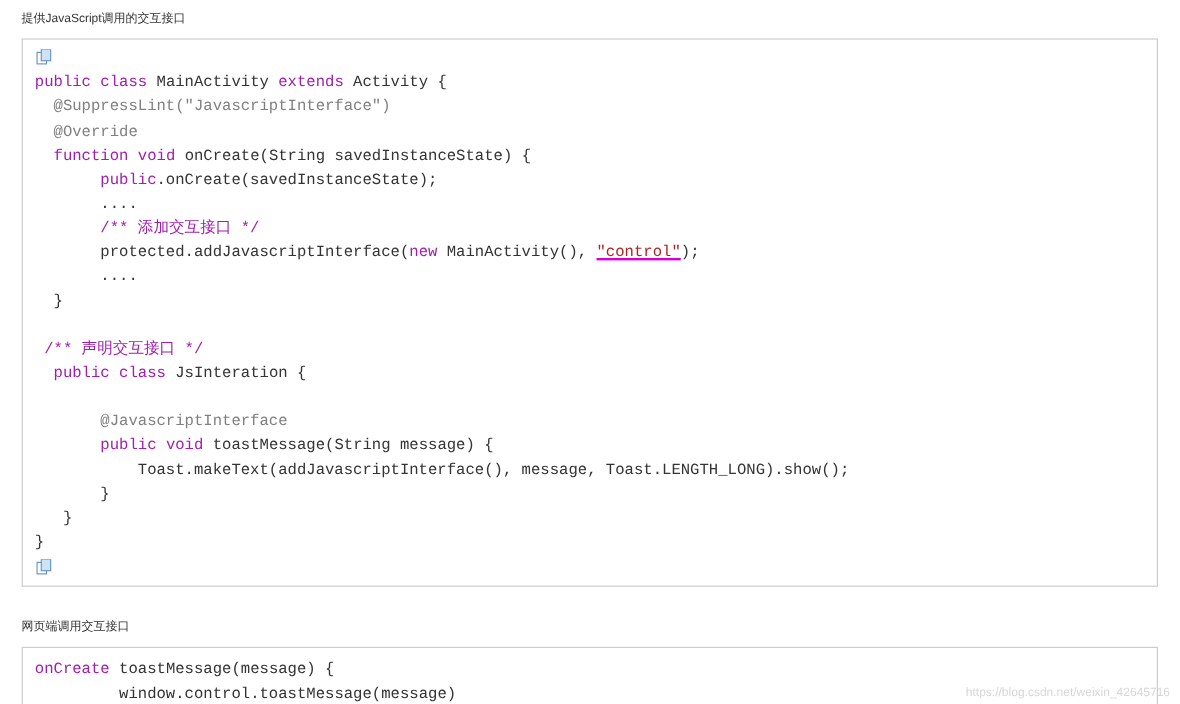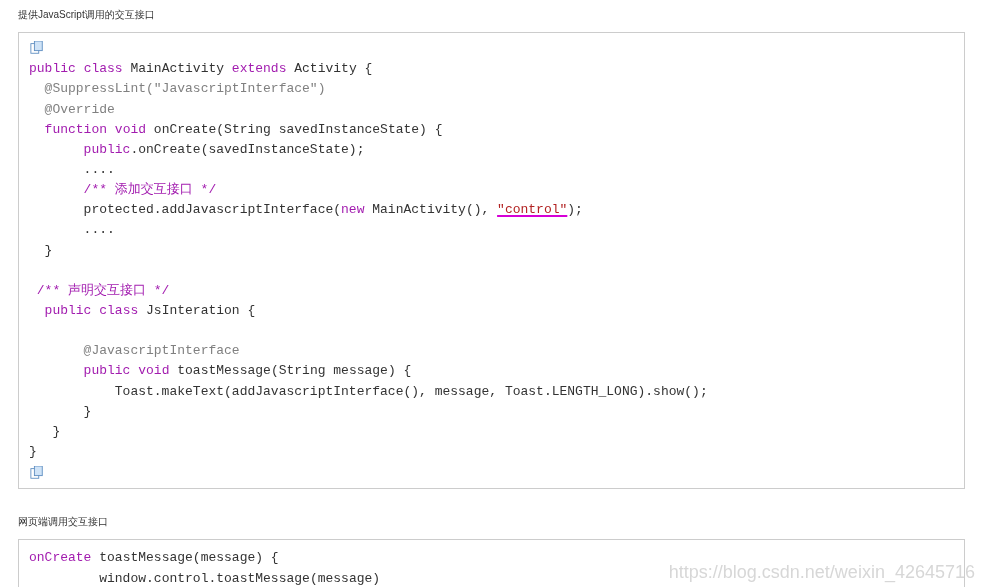--- a/index.html
+++ b/index.html
@@ -43,21 +43,21 @@
   .kw   { color: #a21caf; font-family: Liberation Mono, monospace; }
   .str  { color: #b22222; }   
   .cmt  { color: #a21caf; }   
   .ann  { color: #808080; }   
   .red-under  { text-decoration-color: #d60000; text-decoration-thickness: 2px; text-underline-offset: 2px; }
   .mag-under  { text-decoration: underline; text-decoration-color: #d600d6; text-decoration-thickness: 2px; text-underline-offset: 2px; }
   .watermark {
     position: fixed;
     right: 8px;
     bottom: 4px;
-    font-size: 18px;
+    font-size: 10px;
     color: #d7d7d7;
     font-family: Arial, sans-serif;
     pointer-events: none;
   }
 </style>
 </head>
 <body>
 
 <div class="section-title">提供JavaScript调用的交互接口</div>
 

